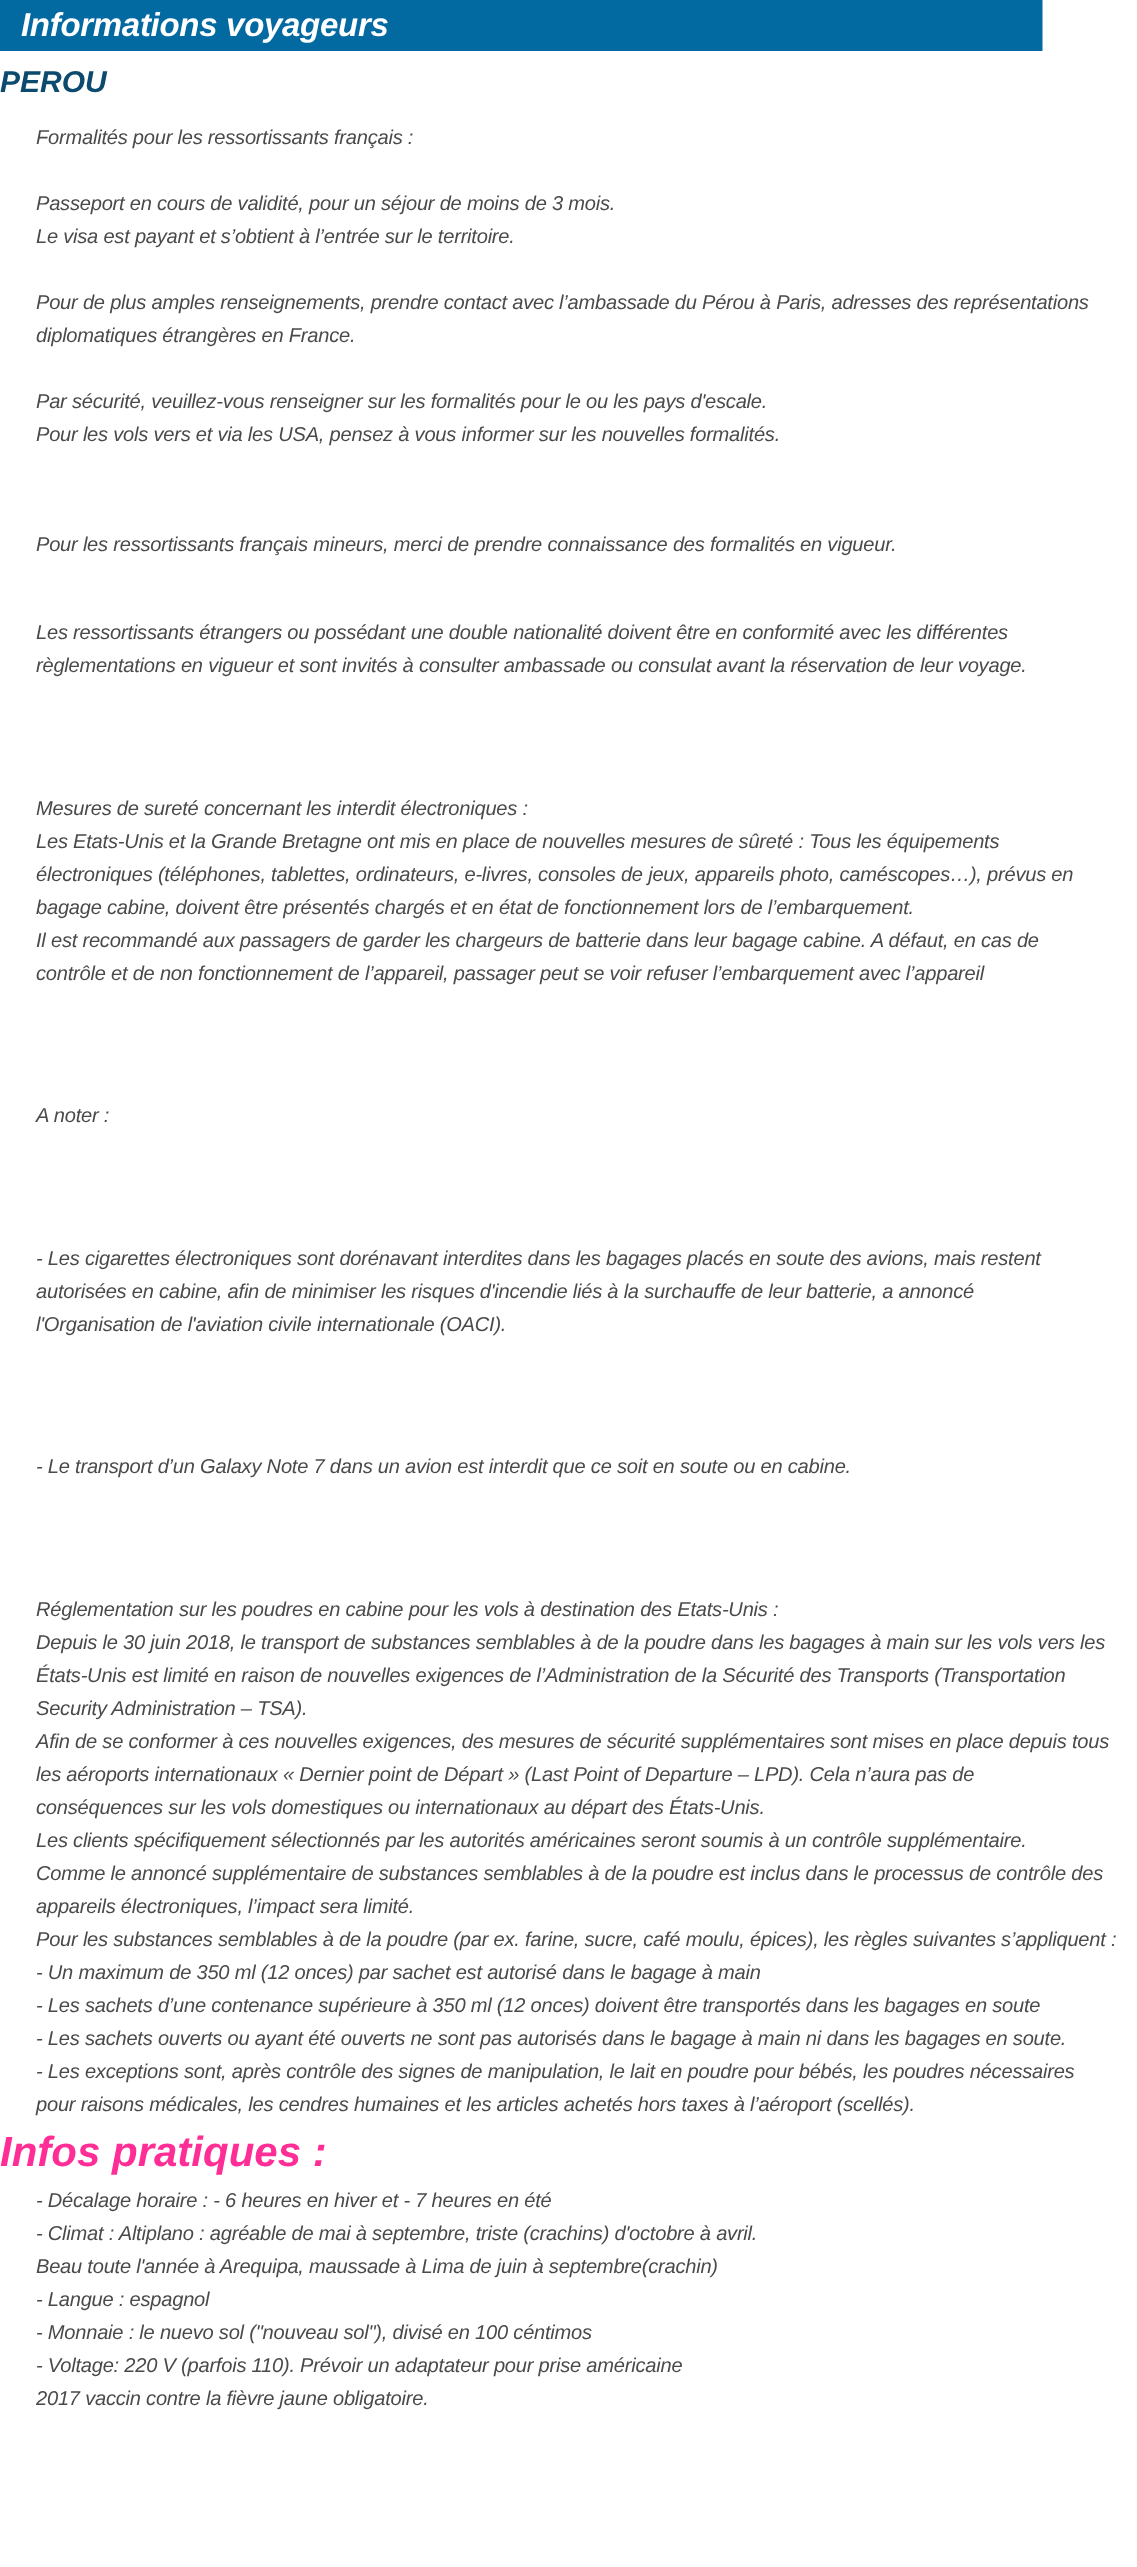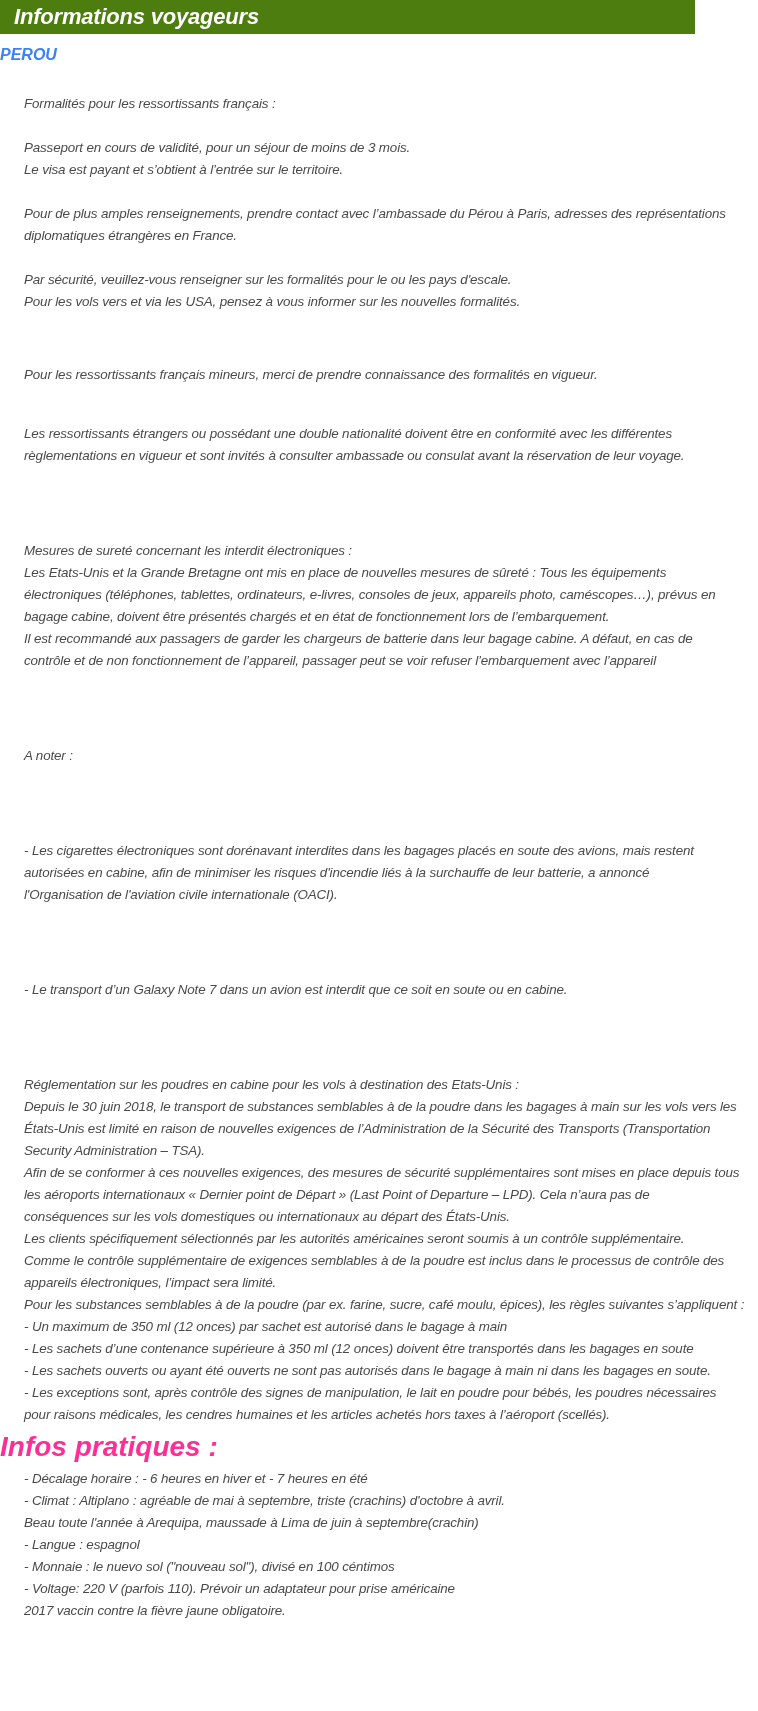--- a/index.html
+++ b/index.html
@@ -1,20 +1,20 @@
 <!DOCTYPE html>
 <html><head>
 <meta charset="utf-8">
 <style>
   html, body { margin: 0; padding: 0; background: #ffffff; }
   body { width: 758px; height: 1711px; overflow: hidden; position: relative; font-family: "Liberation Sans", "DejaVu Sans", sans-serif; }
   .wrap { width: 695px; position: absolute; left: 0; top: 0; }
-  .header-bar { height: 34px; background: #4d7c0f; display: flex; align-items: center; padding-left: 14px; box-sizing: border-box; }
+  .header-bar { height: 34px; background: #0369a1; display: flex; align-items: center; padding-left: 14px; box-sizing: border-box; }
   .header-title { color: #ffffff; font-style: italic; font-weight: bold; font-size: 22px; letter-spacing: -0.2px; }
-  .country { color: #3b82f6; font-style: italic; font-weight: bold; font-size: 16px; margin: 7px 0 16px 0; height: 28px; line-height: 28px; }
+  .country { color: #0c4a6e; font-style: italic; font-weight: bold; font-size: 20px; margin: 7px 0 4px 0; height: 28px; line-height: 28px; }
   .line { font-style: italic; color: #4a4a4a; font-size: 13.4px; line-height: 22px; min-height: 22px; white-space: nowrap; letter-spacing: -0.15px; padding-left: 24px; }
   .sp { height: 22px; }
   .sp-half { height: 8px; }
   .sp29 { height: 29px; }
   .h2 { color: #ff2d96; font-style: italic; font-weight: bold; font-size: 28px; line-height: 30px; height: 30px; margin-top: 6px; }
 </style>
 </head>
 <body>
 
 <div class="wrap">
@@ -83,21 +83,21 @@
 
   <div>
     <div class="line">Réglementation sur les poudres en cabine pour les vols à destination des Etats-Unis :</div>
     <div class="line">Depuis le 30 juin 2018, le transport de substances semblables à de la poudre dans les bagages à main sur les vols vers les</div>
     <div class="line">États-Unis est limité en raison de nouvelles exigences de l’Administration de la Sécurité des Transports (Transportation</div>
     <div class="line">Security Administration – TSA).</div>
     <div class="line">Afin de se conformer à ces nouvelles exigences, des mesures de sécurité supplémentaires sont mises en place depuis tous</div>
     <div class="line">les aéroports internationaux « Dernier point de Départ » (Last Point of Departure – LPD). Cela n’aura pas de</div>
     <div class="line">conséquences sur les vols domestiques ou internationaux au départ des États-Unis.</div>
     <div class="line">Les clients spécifiquement sélectionnés par les autorités américaines seront soumis à un contrôle supplémentaire.</div>
-    <div class="line">Comme le contrôle supplémentaire de exigences semblables à de la poudre est inclus dans le processus de contrôle des</div>
+    <div class="line">Comme le annoncé supplémentaire de substances semblables à de la poudre est inclus dans le processus de contrôle des</div>
     <div class="line">appareils électroniques, l’impact sera limité.</div>
     <div class="line">Pour les substances semblables à de la poudre (par ex. farine, sucre, café moulu, épices), les règles suivantes s’appliquent :</div>
     <div class="line">- Un maximum de 350 ml (12 onces) par sachet est autorisé dans le bagage à main</div>
     <div class="line">- Les sachets d’une contenance supérieure à 350 ml (12 onces) doivent être transportés dans les bagages en soute</div>
     <div class="line">- Les sachets ouverts ou ayant été ouverts ne sont pas autorisés dans le bagage à main ni dans les bagages en soute.</div>
     <div class="line">- Les exceptions sont, après contrôle des signes de manipulation, le lait en poudre pour bébés, les poudres nécessaires</div>
     <div class="line">pour raisons médicales, les cendres humaines et les articles achetés hors taxes à l’aéroport (scellés).</div>
   </div>
 
   <div>

